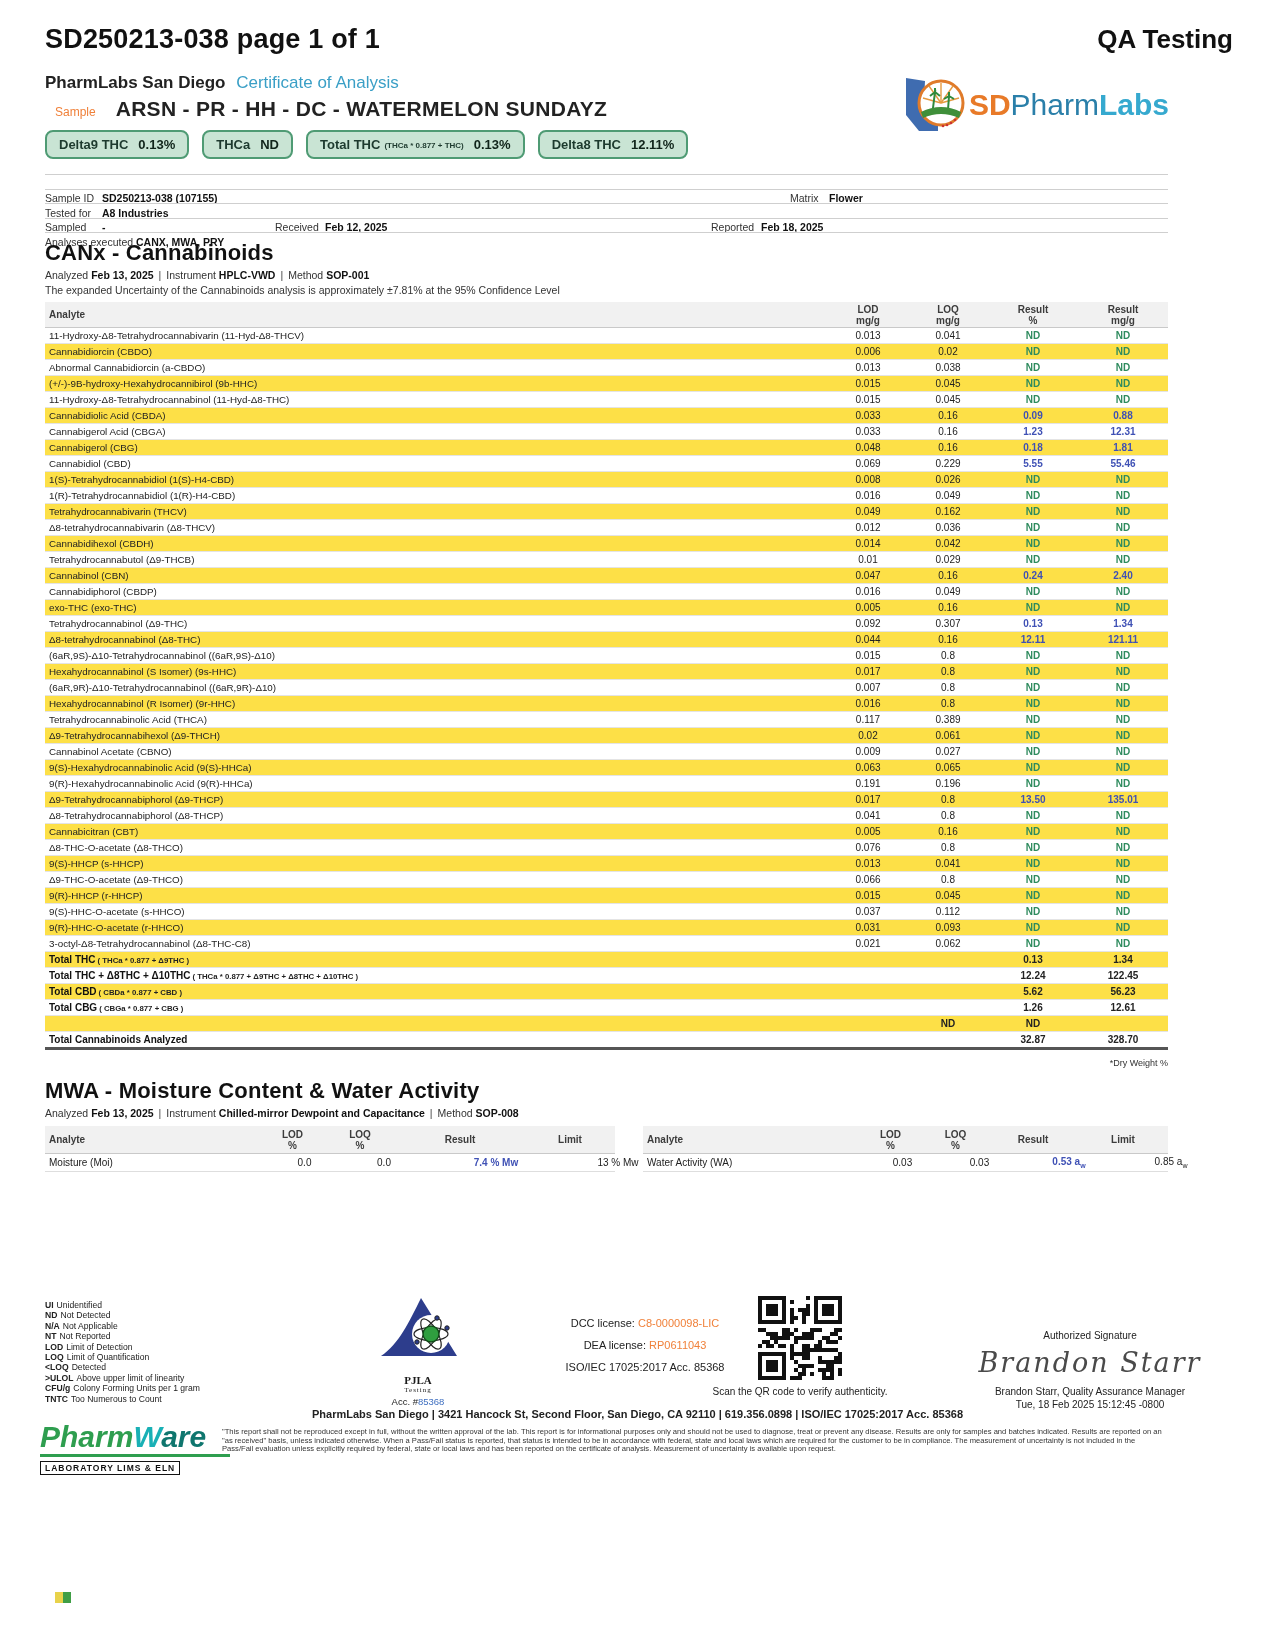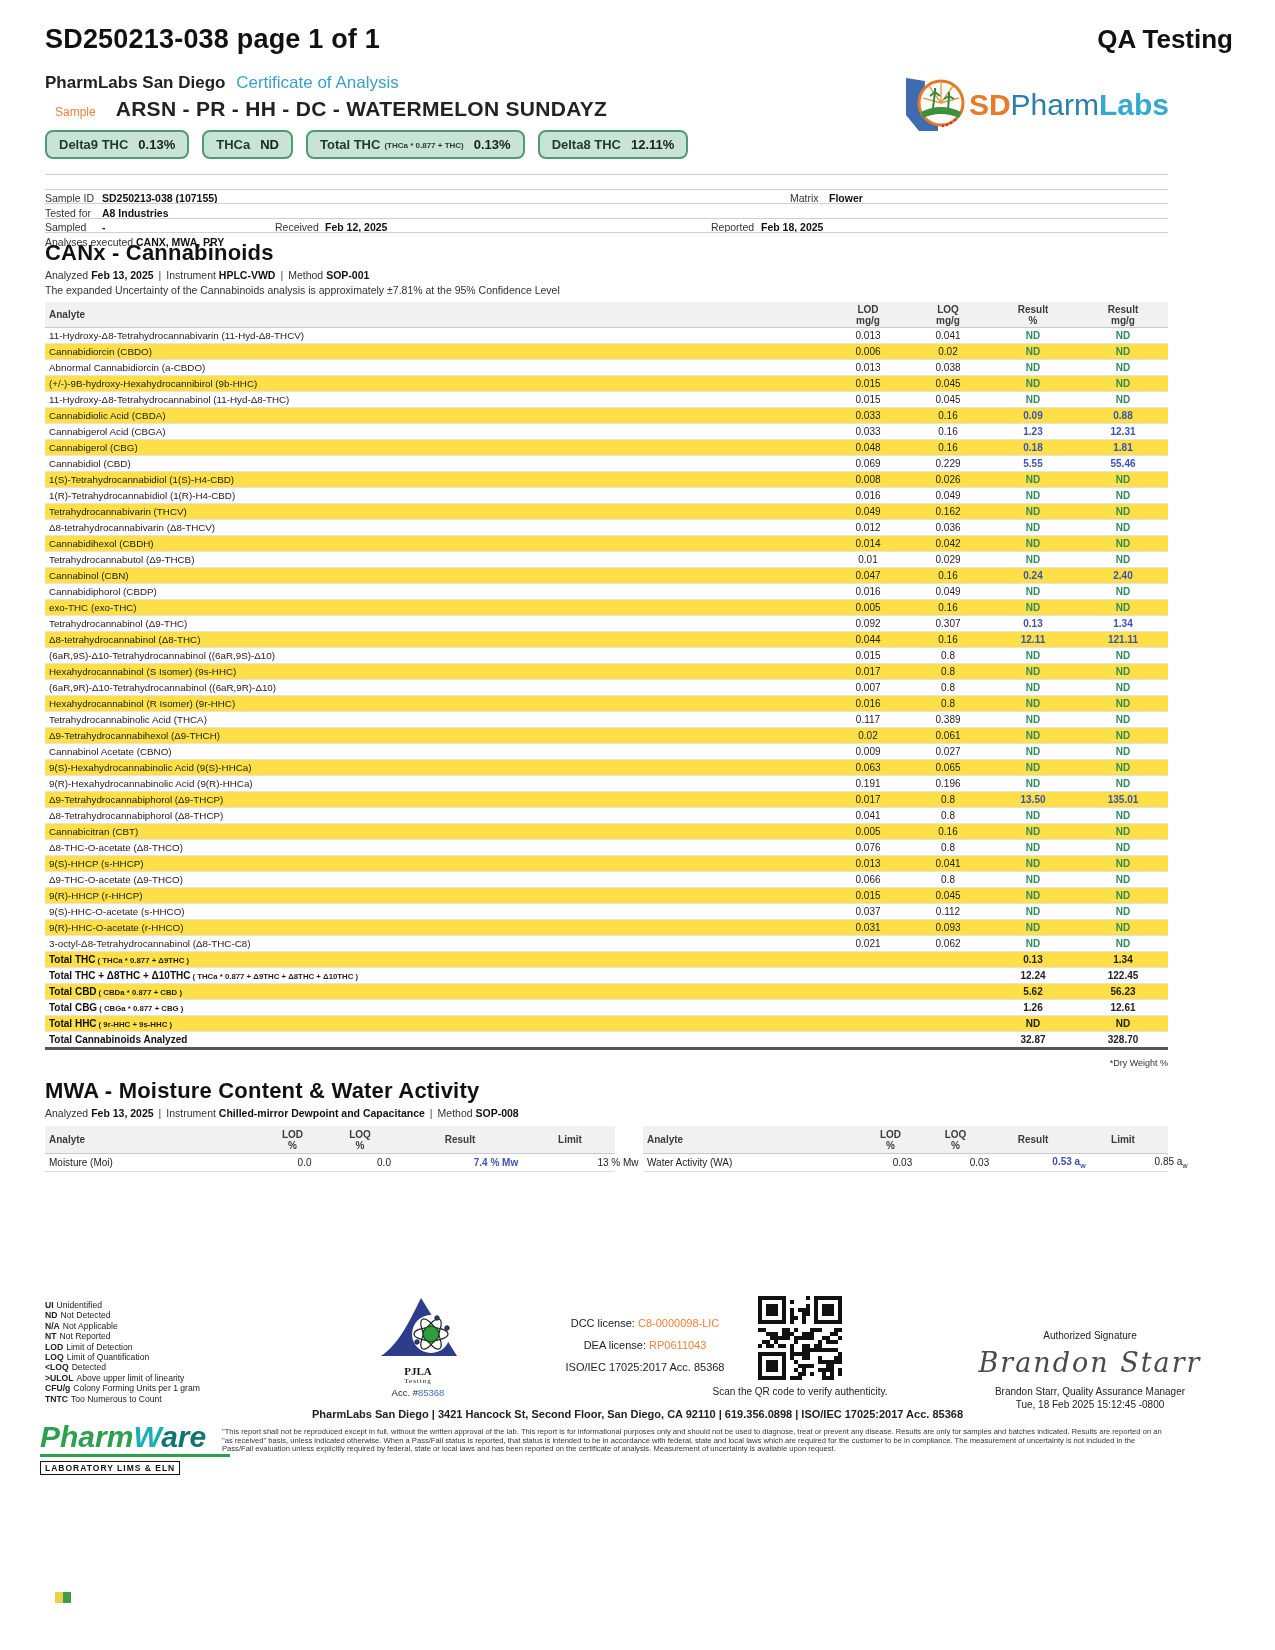--- a/index.html
+++ b/index.html
@@ -78,21 +78,21 @@
   .mrow{display:grid;height:17px;align-items:center;border-bottom:1px solid #dedede;font-size:10px;gap:12px;}
   .m-name{padding-left:4px;color:#222;}
   .m-num{text-align:center;color:#222;}
   .m-res{text-align:center;font-weight:600;}
   sub{font-size:7px;}
 
   
   .legend{position:absolute;left:45px;top:1300px;font-size:8.6px;line-height:10.4px;color:#222;}
   .legend b{margin-right:3px;}
   .pjla{position:absolute;left:363px;top:1296px;width:110px;text-align:center;}
-  .pjla-name{font-family:"Liberation Serif","DejaVu Serif",serif;font-weight:700;font-size:11px;margin-top:1px;}
+  .pjla-name{font-family:"Liberation Serif","DejaVu Serif",serif;font-weight:700;font-size:11px;margin-top:10px;}
   .pjla-sub{font-family:"Liberation Serif","DejaVu Serif",serif;font-size:7px;letter-spacing:1px;}
   .pjla-acc{font-size:9.5px;margin-top:2px;color:#222;}
   .pjla-acc .accno{color:#3f6fc0;}
   .licenses{position:absolute;left:520px;top:1312px;width:250px;text-align:center;font-size:11px;line-height:22px;color:#222;}
   .lic-val{color:#f0813a;}
   .qrblock{position:absolute;left:680px;top:1296px;width:240px;text-align:center;}
   .qrblock svg{display:block;margin:0 auto;}
   .qr-caption{font-size:10px;color:#222;margin-top:6px;}
   .sigblock{position:absolute;left:945px;top:1330px;width:290px;text-align:center;}
   .sig-title{font-size:10px;color:#222;}
@@ -522,21 +522,20 @@
           <div class="c-res totv">56.23</div>
         </div>
         <div class="trow">
           <div class="c-name"><span class="t-label">Total CBG</span><span class="t-formula">( CBGa * 0.877 + CBG )</span></div>
           <div class="c-num"></div>
           <div class="c-num"></div>
           <div class="c-res totv">1.26</div>
           <div class="c-res totv">12.61</div>
         </div>
         <div class="trow alt">
-          <div class="c-name"><span class="t-label">Total HHC</span><span class="t-formula">( 9r-HHC + 9s-HHC )</span></div>
           <div class="c-num"></div>
           <div class="c-num"></div>
           <div class="c-res totv">ND</div>
           <div class="c-res totv">ND</div>
         </div>
         <div class="trow last">
           <div class="c-name"><span class="t-label">Total Cannabinoids Analyzed</span></div>
           <div class="c-num"></div>
           <div class="c-num"></div>
           <div class="c-res totv">32.87</div>

